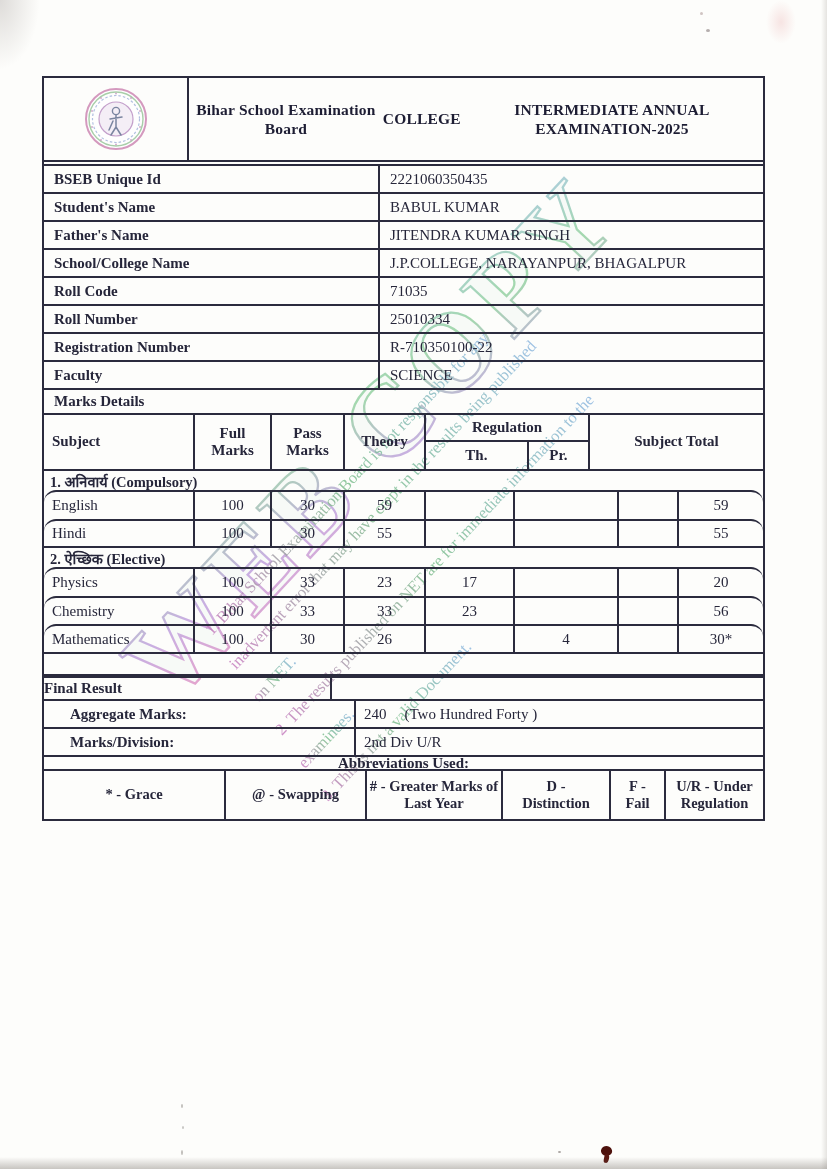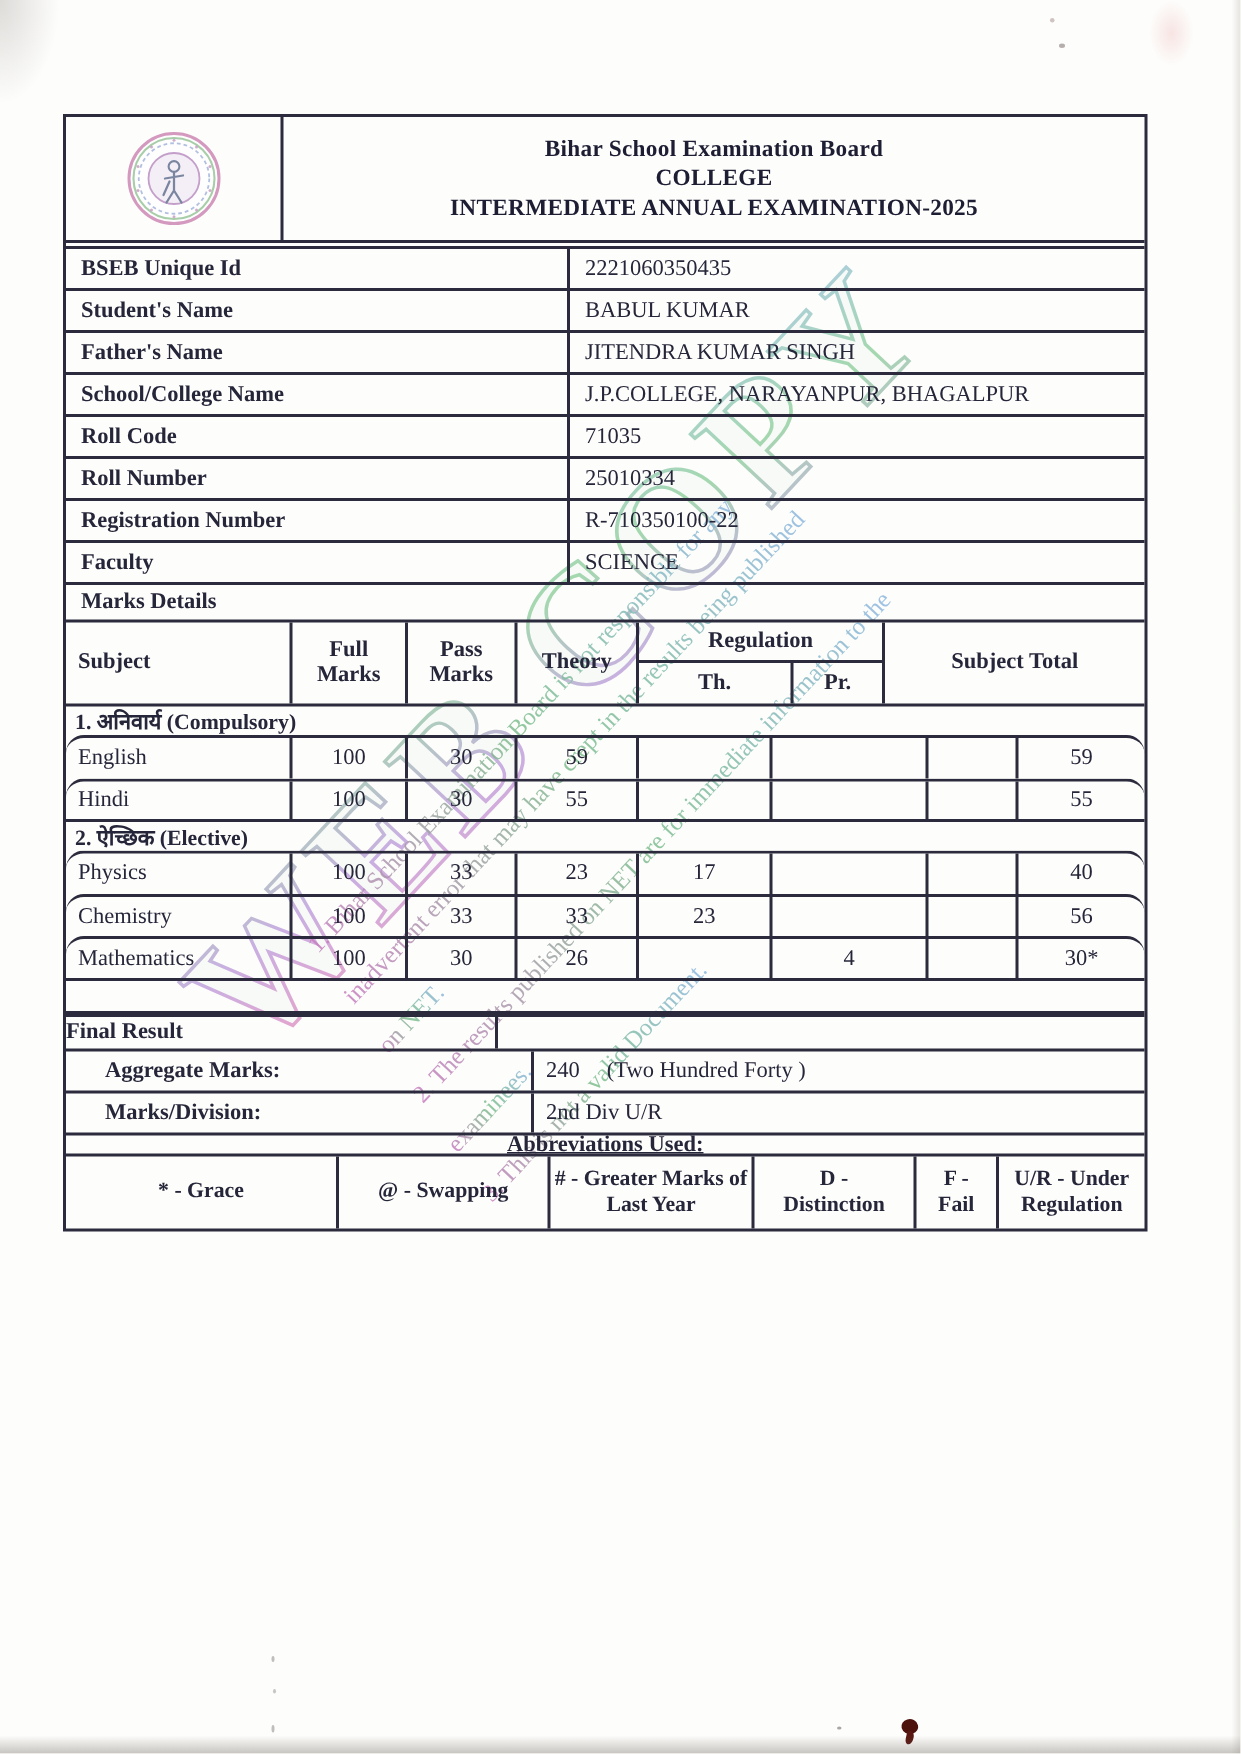--- a/index.html
+++ b/index.html
@@ -27,21 +27,21 @@
     background:transparent;
   }
   .row{display:flex;border-top:2px solid #2b2b3d;box-sizing:border-box;align-items:stretch;}
   .row:first-child{border-top:none;}
   .cell{box-sizing:border-box;border-right:2px solid #2b2b3d;display:flex;align-items:center;}
   .cell:last-child{border-right:none;}
 
   
   .hdr{height:82px;}
   .logo-cell{width:145px;justify-content:center;}
-  .title-cell{flex:1;flex-direction:column;justify-content:center;text-align:center;}
+  .title-cell{flex:1;justify-content:center;text-align:center;}
   .title-cell div{font-weight:bold;font-size:15.5px;line-height:1.25;color:#1d1d33;letter-spacing:.2px;}
   .gaprow{height:4px;}
 
   
   .info{height:28px;font-size:15px;}
   .info .lbl{width:336px;padding-left:10px;font-weight:bold;}
   .info .val{flex:1;padding-left:10px;}
 
   .marksdetails{height:25px;font-size:15px;}
   .marksdetails .lbl{padding-left:10px;font-weight:bold;border-right:none;width:100%;}
@@ -269,21 +269,21 @@
   </div>
 
   <div class="row drow h29">
     <div class="cell c-sub">Physics</div>
     <div class="cell c-full center">100</div>
     <div class="cell c-pass center">33</div>
     <div class="cell c-theory center">23</div>
     <div class="cell c-prac center">17</div>
     <div class="cell c-th center"></div>
     <div class="cell c-pr center"></div>
-    <div class="cell c-tot center">40</div>
+    <div class="cell c-tot center">20</div>
   </div>
   <div class="row drow h28">
     <div class="cell c-sub">Chemistry</div>
     <div class="cell c-full center">100</div>
     <div class="cell c-pass center">33</div>
     <div class="cell c-theory center">33</div>
     <div class="cell c-prac center">23</div>
     <div class="cell c-th center"></div>
     <div class="cell c-pr center"></div>
     <div class="cell c-tot center">56</div>

